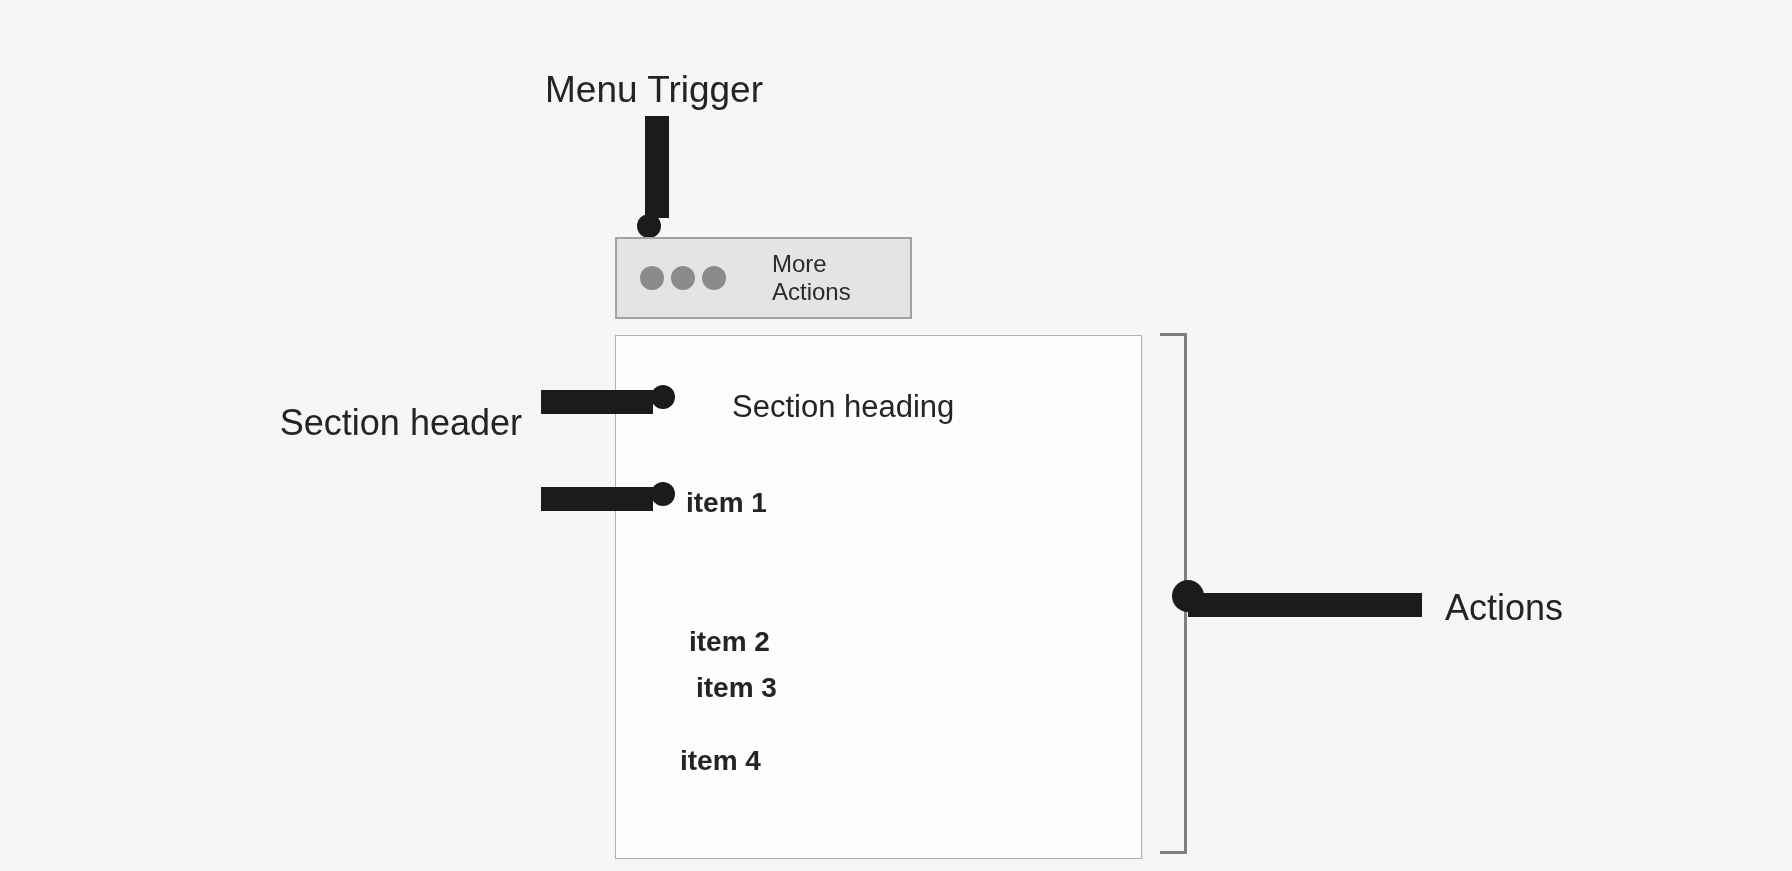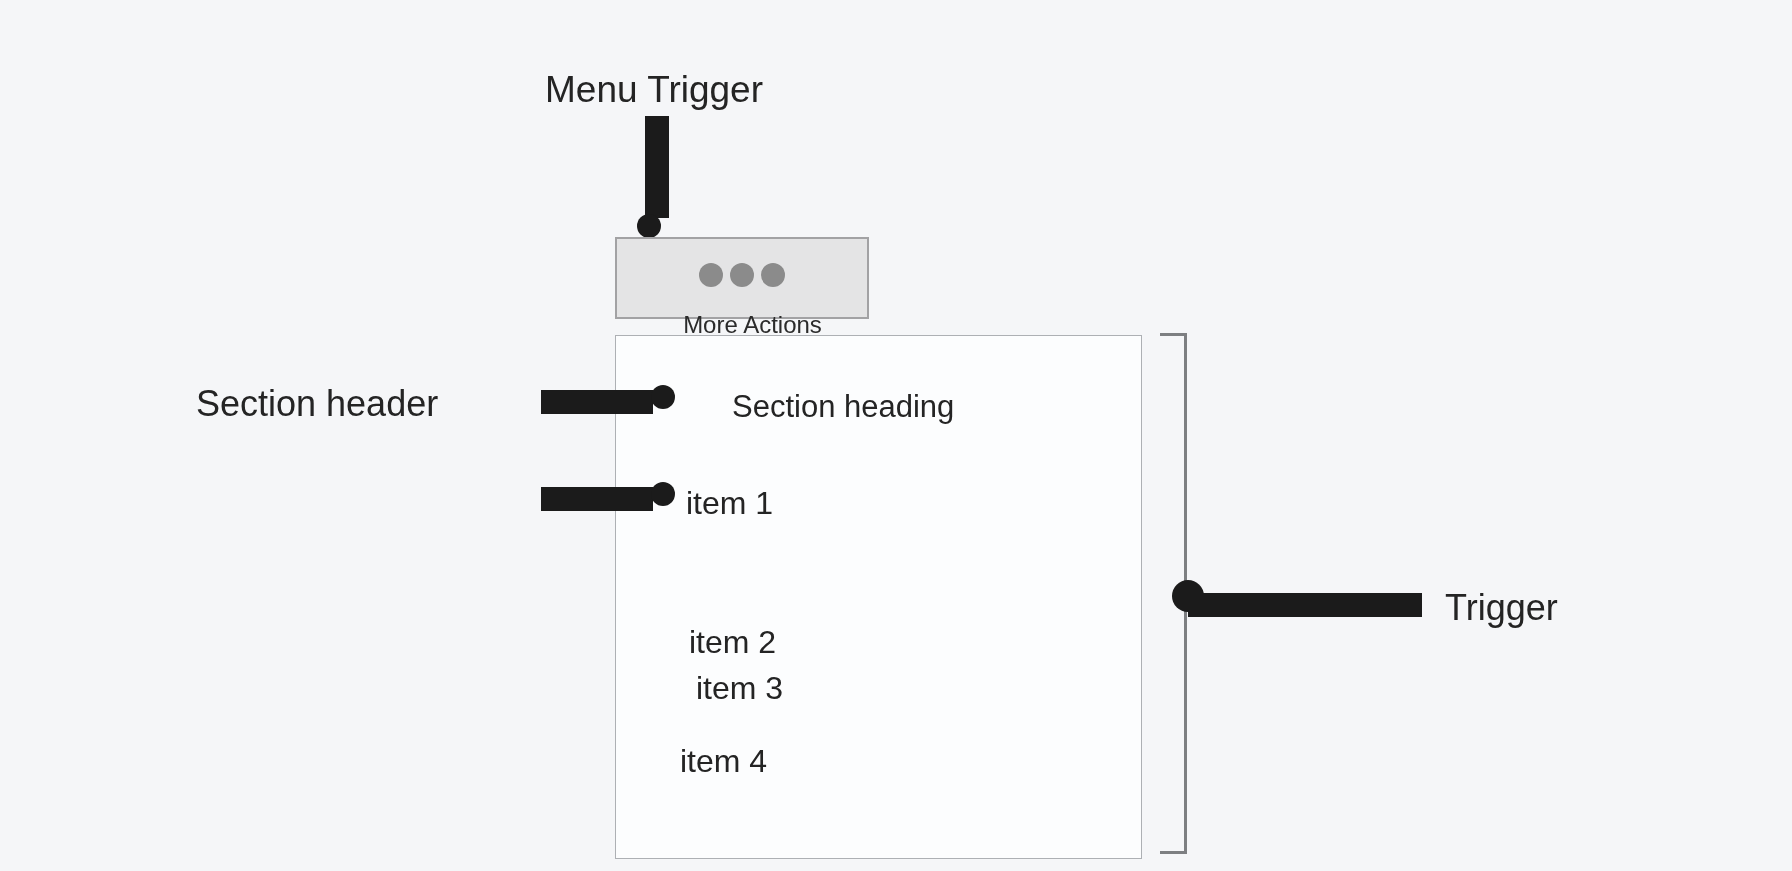--- a/index.html
+++ b/index.html
@@ -29,46 +29,45 @@
   .abs { position: absolute; }
 
   
   .callout-label {
     font-size: 36px;
     line-height: 42px;
     color: var(--ink);
     white-space: nowrap;
   }
   .trigger-label { left: 430px; top: 33px; width: 400px; text-align: center; font-size: 37px; }
-  .section-header-label { left: 160px; top: 347px; width: 350px; }
+  .section-header-label { left: 160px; top: 366px; width: 350px; text-align: right; }
   .menu-item-label { left: 160px; top: 444px; width: 350px; text-align: right; }
   .section-label { left: 1409px; top: 551px; }
 
   
   .hline, .vline { background: var(--annotation-ink); }
   .dot { background: var(--annotation-ink); border-radius: 50%; }
   .trigger-vline { left: 621px; top: 92px; width: 5px; height: 102px; }
   .trigger-dot { left: 613px; top: 190px; width: 21px; height: 21px; }
   .sh-line { left: 517px; top: 366px; width: 112px; height: 5px; }
   .sh-dot  { left: 627px; top: 361px; width: 15px; height: 15px; }
   .mi-line { left: 517px; top: 463px; width: 112px; height: 5px; }
   .mi-dot  { left: 627px; top: 458px; width: 15px; height: 15px; }
   .section-hline { left: 1164px; top: 569px; width: 234px; height: 7px; }
   .section-dot   { left: 1148px; top: 556px; width: 32px; height: 32px; }
 
   
   .trigger-button {
-    left: 591px; top: 213px; width: 254px; height: 82px;
+    left: 591px; top: 213px; width: 297px; height: 82px;
     background: var(--button-bg);
     border: 2px solid var(--button-border);
     display: flex;
     align-items: center;
     padding-left: 11px;
     cursor: pointer;
-    flex-direction: column;
   }
   .ellipsis-icon { display: flex; gap: 7px; align-items: center; }
   .ellipsis-icon i {
     display: block; width: 13px; height: 13px;
     border-radius: 50%; background: var(--dots-gray);
   }
   .trigger-button-label {
     margin-left: 22px;
     font-size: 24px;
     color: #2b2b2b;
@@ -81,24 +80,25 @@
     border: 1px solid var(--panel-border);
   }
   .menu-section-heading {
     left: 650px; top: 352px;
     font-size: 31px; line-height: 37px;
     color: var(--ink);
     white-space: nowrap;
     margin-left: 46px;
   }
   .menu-item {
-    font-size: 32px; line-height: 48px;
+    font-size: 28px; line-height: 48px;
     color: var(--ink);
     white-space: nowrap;
     cursor: pointer;
+    font-weight: bold;
   }
   .menu-item-1 { left: 650px; top: 443px; }
   .menu-item-2 { left: 653px; top: 534px; margin-top: 48px; }
   .menu-item-3 { left: 644px; top: 628px; margin-left: 16px; }
   .menu-item-4 { left: 644px; top: 701px; }
 
   
   .section-bracket {
     left: 1136px; top: 309px; width: 11px; height: 521px;
     border: 3px solid var(--bracket-gray);
@@ -136,15 +136,15 @@
   <div class="abs callout-label section-header-label">Section header</div>
   <div class="abs hline sh-line"></div>
   <div class="abs dot sh-dot"></div>
 
   <div class="abs hline mi-line"></div>
   <div class="abs dot mi-dot"></div>
 
   <div class="abs section-bracket"></div>
   <div class="abs dot section-dot"></div>
   <div class="abs hline section-hline"></div>
-  <div class="abs callout-label section-label">Trigger</div>
+  <div class="abs callout-label section-label">Actions</div>
 
 </div>
 
 </body></html>

